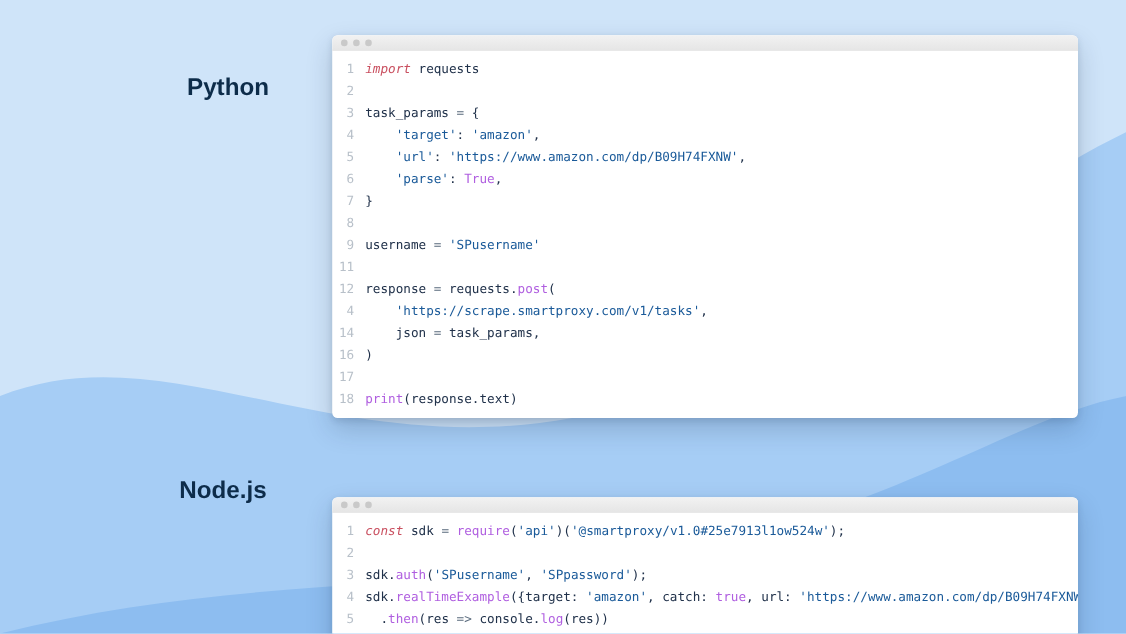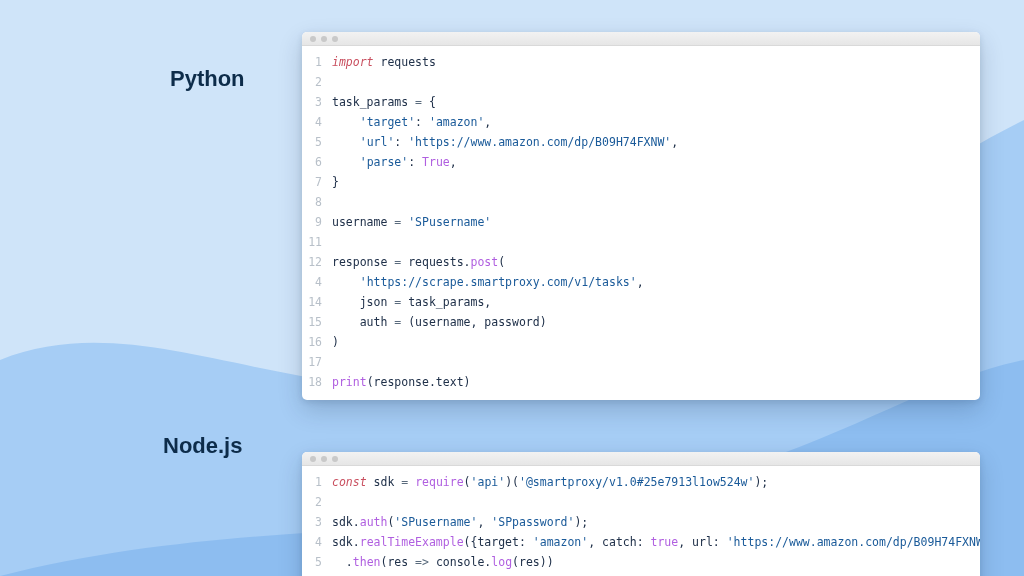--- a/index.html
+++ b/index.html
@@ -104,21 +104,20 @@
       <div class="line"><span class="ln">4</span><span class="txt"><span>    </span><span class="str">'target'</span><span>: </span><span class="str">'amazon'</span><span>,</span></span></div>
       <div class="line"><span class="ln">5</span><span class="txt"><span>    </span><span class="str">'url'</span><span>: </span><span class="str">'https://www.amazon.com/dp/B09H74FXNW'</span><span>,</span></span></div>
       <div class="line"><span class="ln">6</span><span class="txt"><span>    </span><span class="str">'parse'</span><span>: </span><span class="bool">True</span><span>,</span></span></div>
       <div class="line"><span class="ln">7</span><span class="txt"><span>}</span></span></div>
       <div class="line"><span class="ln">8</span><span class="txt"><span></span></span></div>
       <div class="line"><span class="ln">9</span><span class="txt"><span>username </span><span class="op">=</span><span> </span><span class="str">'SPusername'</span></span></div>
       <div class="line"><span class="ln">11</span><span class="txt"><span></span></span></div>
       <div class="line"><span class="ln">12</span><span class="txt"><span>response </span><span class="op">=</span><span> requests.</span><span class="call">post</span><span>(</span></span></div>
       <div class="line"><span class="ln">4</span><span class="txt"><span>    </span><span class="str">'https://scrape.smartproxy.com/v1/tasks'</span><span>,</span></span></div>
       <div class="line"><span class="ln">14</span><span class="txt"><span>    json </span><span class="op">=</span><span> task_params,</span></span></div>
-      <div class="line"><span class="ln">15</span><span class="txt"><span>    auth </span><span class="op">=</span><span> (username, password)</span></span></div>
       <div class="line"><span class="ln">16</span><span class="txt"><span>)</span></span></div>
       <div class="line"><span class="ln">17</span><span class="txt"><span></span></span></div>
       <div class="line"><span class="ln">18</span><span class="txt"><span class="call">print</span><span>(response.text)</span></span></div>
     </div>
 </div>
 
 <div class="window node">
   <div class="titlebar">
     <div class="dot"></div>
     <div class="dot"></div>

